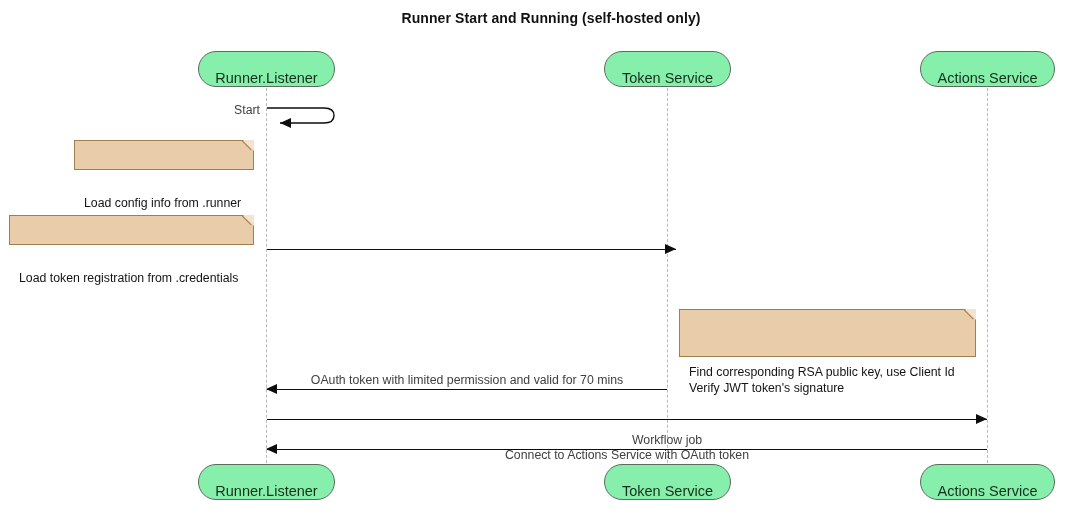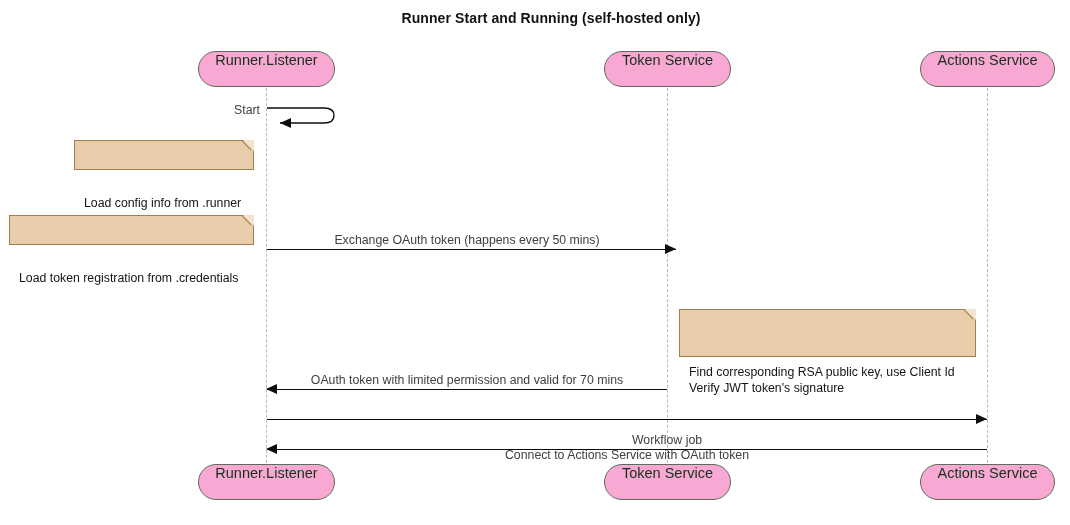--- a/index.html
+++ b/index.html
@@ -35,25 +35,25 @@
     position: absolute;
     top: 88px;
     width: 0;
     height: 375px;
     border-left: 1px dashed #b9b9b9;
   }
   
   .participant {
     position: absolute;
     height: 36px;
-    background: #f9a8d4;
+    background: #86efac;
     border: 1px solid #5d6b5d;
     border-radius: 18px;
     display: flex;
-    align-items: flex-start;
+    align-items: flex-end;
     justify-content: center;
     font-size: 14.5px;
     color: #15301a;
     box-sizing: border-box;
     white-space: nowrap;
   }
   
   .note {
     position: absolute;
     background: #e9cdab;
@@ -160,21 +160,20 @@
     <span class="fold-edge"></span>
     <span>Load config info from .runner</span>
   </div>
 
   <div class="note" style="left:9px; top:187px; width:245px; height:30px;margin-top:28px;">
     <span class="fold"></span>
     <span class="fold-edge"></span>
     <span>Load token registration from .credentials</span>
   </div>
 
-  <div class="msg-label" style="left:267px; top:233px; width:400px;">Exchange OAuth token (happens every 50 mins)</div>
   <div class="msg" style="left:267px; top:249px; width:409px;"></div>
   <div class="arrowhead right" style="left:665px; top:244px;"></div>
 
 
   <div class="note" style="left:679px; top:309px; width:297px; height:48px;">
     <span class="fold"></span>
     <span class="fold-edge"></span>
     <span>Find corresponding RSA public key, use Client Id
 Verify JWT token's signature</span>
   </div>

